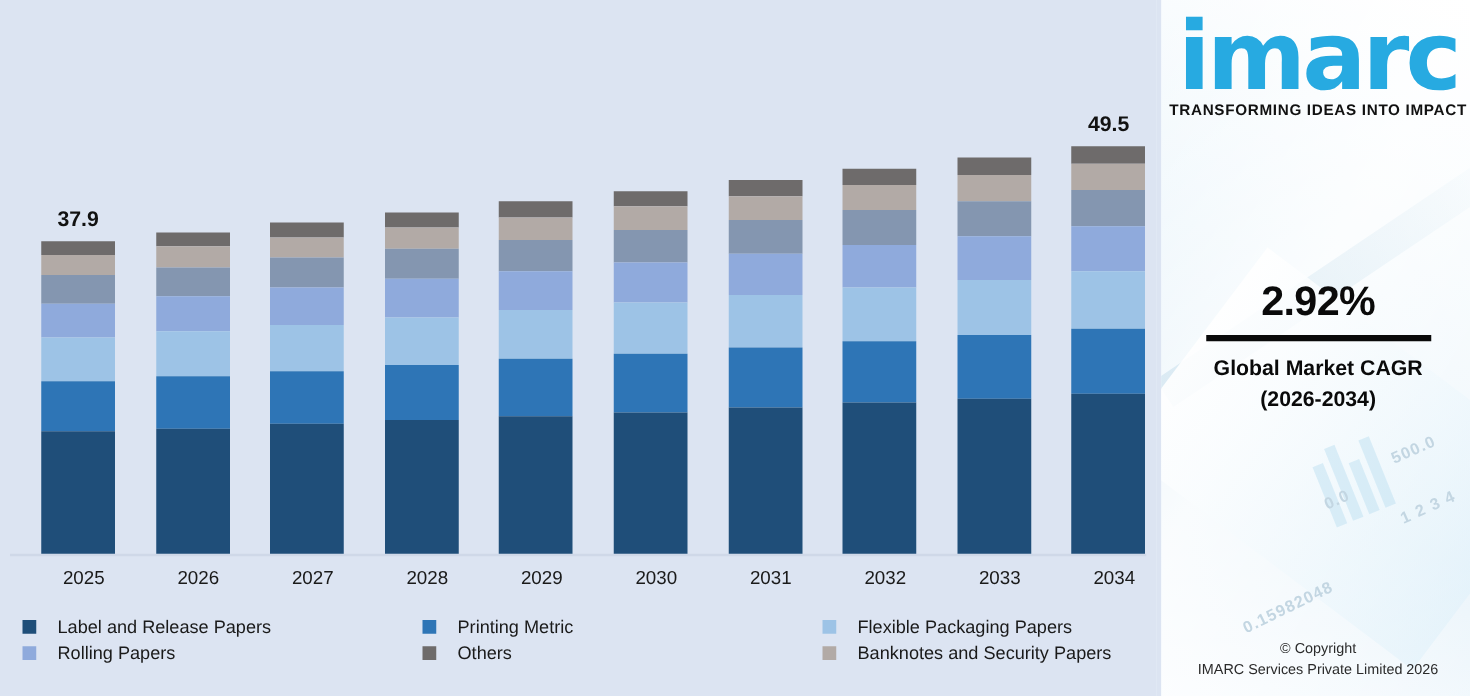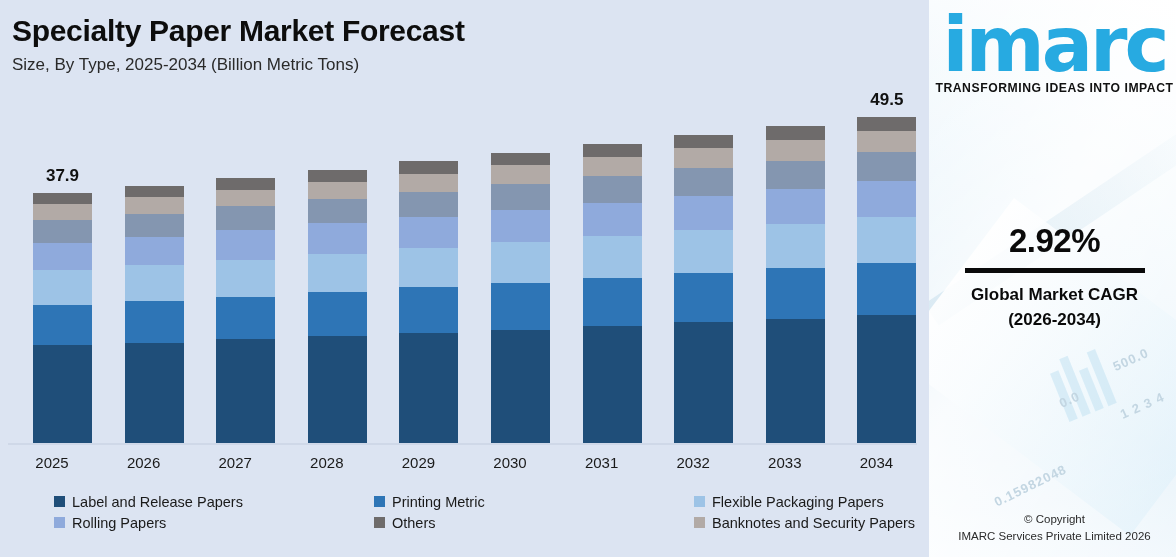--- a/index.html
+++ b/index.html
@@ -50,37 +50,37 @@
   .seg { width: 100%; }
   .bar-value {
     position: absolute;
     left: 50%; transform: translateX(-50%);
     bottom: 100%; margin-bottom: 7px;
     font-size: 17px; font-weight: bold; color: #111;
     white-space: nowrap;
   }
 
   
-  .xaxis { position: absolute; left: 0; top: 447px; width: 925px; height: 34px; padding-left: 47px; }
+  .xaxis { position: absolute; left: 15px; top: 447px; width: 925px; height: 34px; padding-left: 47px; }
   .xtick {
     position: absolute; top: 7px;
     width: 38px; text-align: center;
     font-size: 15px; color: #1a1a1a;
   }
 
   
   .legend {
     position: absolute; left: 18px; top: 491px;
     width: 900px;
     display: grid;
     grid-template-columns: 320px 320px 260px;
     grid-auto-rows: 21px;
     align-items: center;
   }
-  .legend-item { display: flex; align-items: center; gap: 7px; margin-left: 36px; }
+  .legend-item { display: flex; align-items: center; gap: 17px; }
   .legend-swatch { width: 11px; height: 11px; flex: 0 0 11px; }
   .legend-label { font-size: 14.5px; color: #1a1a1a; white-space: nowrap; }
 
   
   .side-panel {
     position: relative;
     width: 251px; height: 557px;
     flex: 0 0 251px;
     background: #f4f9fd;
     overflow: hidden;
@@ -160,24 +160,20 @@
     font-size: 11.5px; color: #2b2b2b; line-height: 1.5;
   }
 </style>
 </head>
 <body>
 
 <div id="root">
 
   <div class="chart-panel">
 
-    <div class="titles">
-      <div class="chart-title">Specialty Paper Market Forecast</div>
-      <div class="chart-subtitle">Size, By Type, 2025-2034 (Billion Metric Tons)</div>
-    </div>
 
     <div class="plot" id="plot">
       <div class="baseline"></div>
     <div class="bar-group" style="left: 33px;">
           <div class="seg" title="Label and Release Papers 2025: 14.8" style="height: 97.6231px; background: rgb(31, 78, 121);"></div>
           <div class="seg" title="Printing Papers 2025: 6.1" style="height: 40.2365px; background: rgb(46, 117, 182);"></div>
           <div class="seg" title="Flexible Packaging Papers 2025: 5.3" style="height: 34.9596px; background: rgb(157, 195, 230);"></div>
           <div class="seg" title="Rolling Papers 2025: 4.2" style="height: 27.7038px; background: rgb(143, 170, 220);"></div>
           <div class="seg" title="Décor Papers 2025: 3.4" style="height: 22.4269px; background: rgb(132, 150, 176);"></div>
           <div class="seg" title="Banknotes and Security Papers 2025: 2.4" style="height: 15.8308px; background: rgb(178, 170, 166);"></div>

